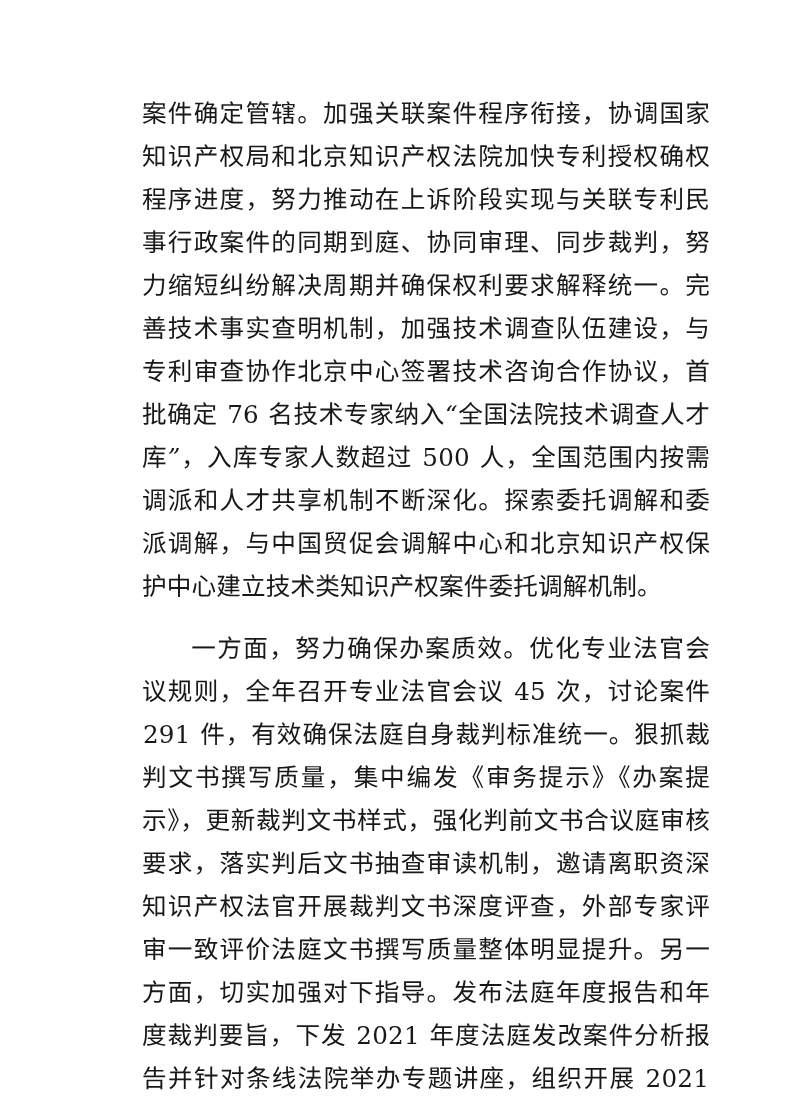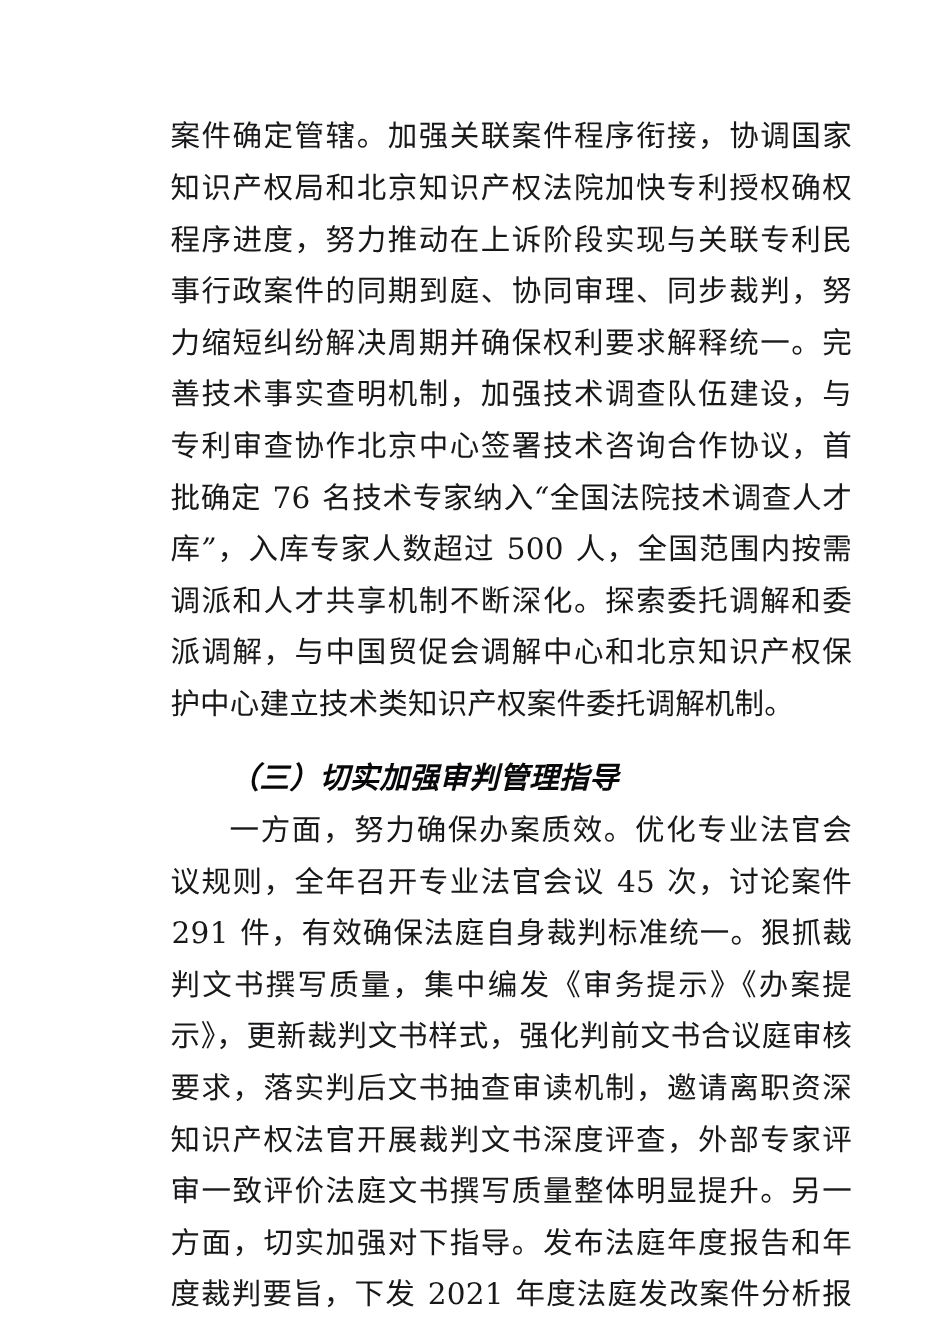--- a/index.html
+++ b/index.html
@@ -93,21 +93,20 @@
 <body>
 
 <div class="page">
 
   <div class="text-column">
 
     <p class="para cont">案件确定管辖。加强关联案件程序衔接，协调国家知识产权局和北京知识产权法院加快专利授权确权程序进度，努力推动在上诉阶段实现与关联专利民事行政案件的同期到庭、协同审理、同步裁判，努力缩短纠纷解决周期并确保权利要求解释统一。完善技术事实查明机制，加强技术调查队伍建设，与专利审查协作北京中心签署技术咨询合作协议，首批确定 <span class="num">76</span> 名技术专家纳入“全国法院技术调查人才库”，入库专家人数超过 <span class="num">500</span> 人，全国范围内按需调派和人才共享机制不断深化。探索委托调解和委派调解，与中国贸促会调解中心和北京知识产权保护中心建立技术类知识产权案件委托调解机制。</p>
 
     <div class="gap-before-heading"></div>
 
-    <h2 class="heading">（三）切实加强审判管理指导</h2>
 
     <div class="gap-after-heading"></div>
 
     <p class="para indent">一方面，努力确保办案质效。优化专业法官会议规则，全年召开专业法官会议 <span class="num">45</span> 次，讨论案件 <span class="num">291</span> 件，有效确保法庭自身裁判标准统一。狠抓裁判文书撰写质量，集中编发《审务提示》《办案提示》，更新裁判文书样式，强化判前文书合议庭审核要求，落实判后文书抽查审读机制，邀请离职资深知识产权法官开展裁判文书深度评查，外部专家评审一致评价法庭文书撰写质量整体明显提升。另一方面，切实加强对下指导。发布法庭年度报告和年度裁判要旨，下发 <span class="num">2021</span> 年度法庭发改案件分析报告并针对条线法院举办专题讲座，组织开展 <span class="num">2021</span> 年全国技术类知识产权和反垄断案件优秀裁</p>
 
   </div>
 
 
 </div>
 

